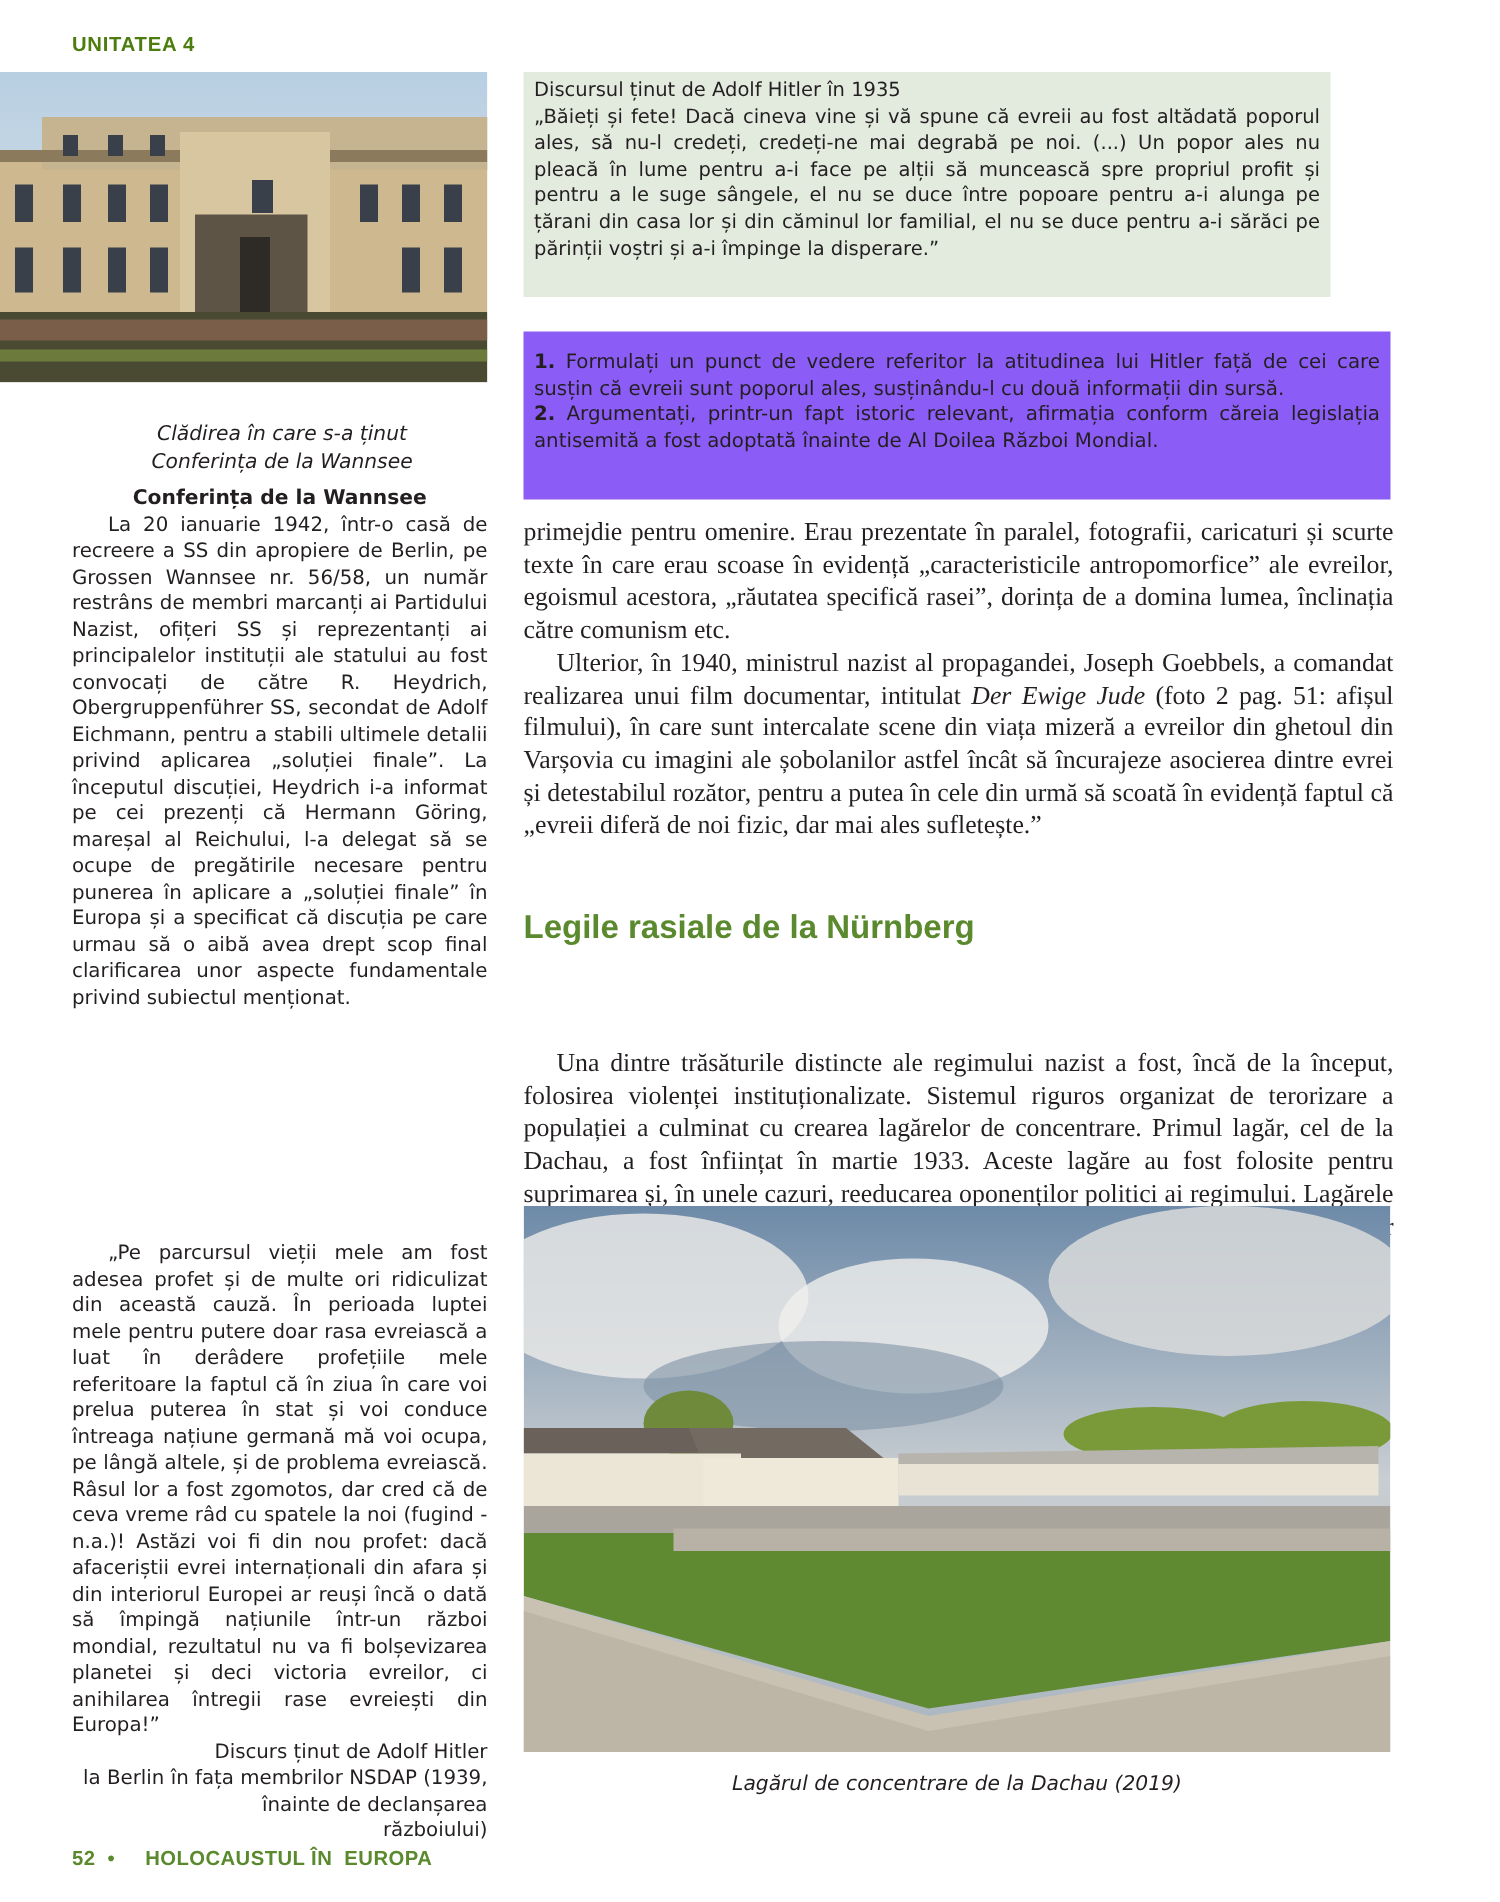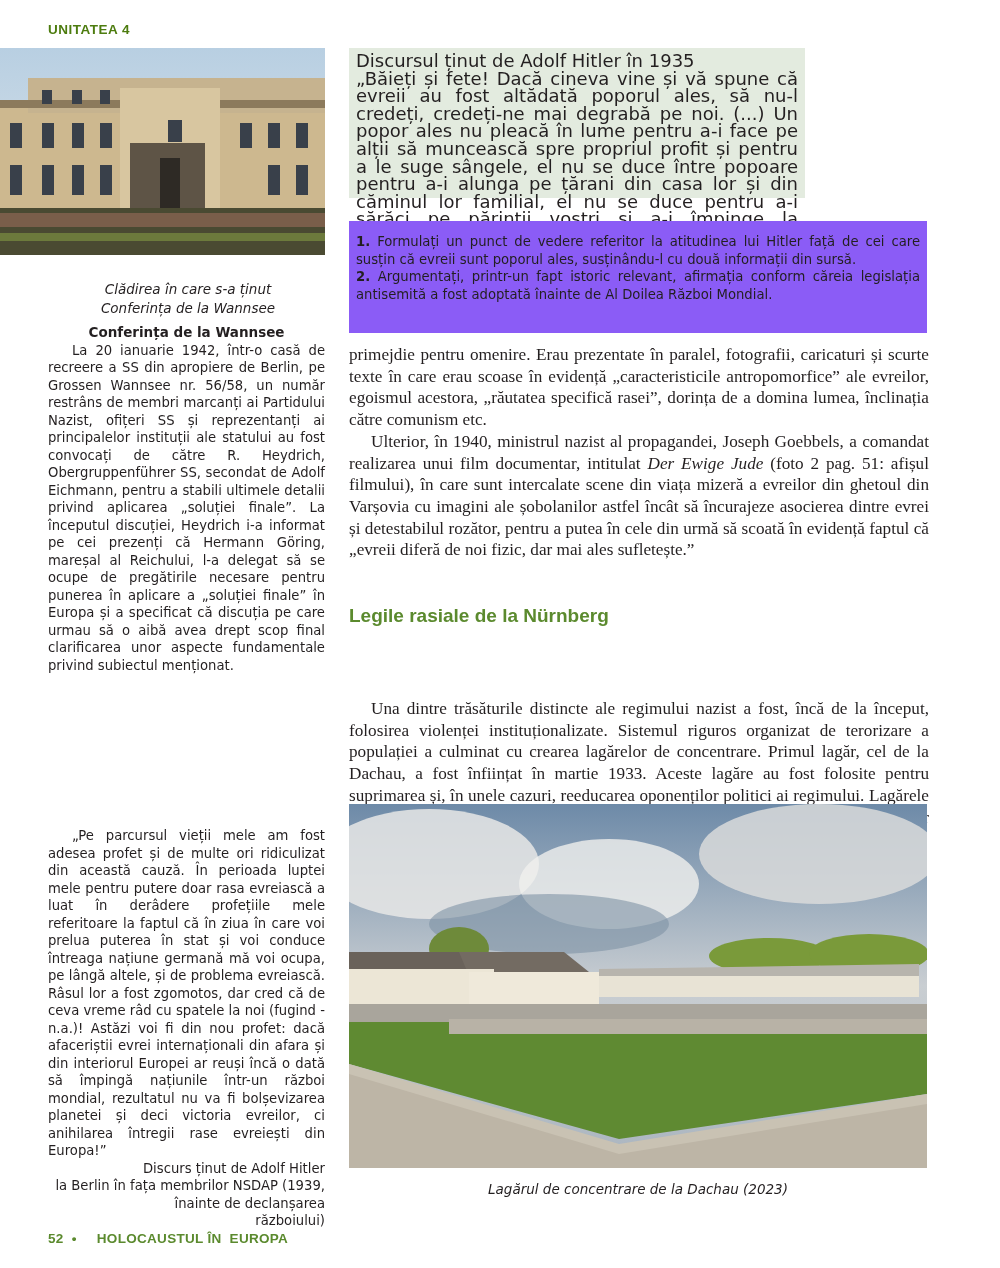--- a/index.html
+++ b/index.html
@@ -9,33 +9,33 @@
 
   
   .photo1 { position:absolute; left:0; top:48px; width:325px; height:207px; overflow:hidden; }
   .caption1 { position:absolute; left:40px; top:280px; width:296px; text-align:center; font-family:"DejaVu Sans", sans-serif; font-style:italic; font-size:13.5px; line-height:19px; }
 
   .left-col { position:absolute; left:48px; width:277px; font-family:"DejaVu Sans", sans-serif; font-size:13.2px; line-height:17.5px; text-align:justify; }
   .wannsee-title { font-weight:bold; text-align:center; font-size:13.5px; }
   .indent { text-indent:24px; }
   .attribution { text-align:right; }
 
-  .source-box { position:absolute; left:349px; top:48px; width:456px; height:150px; background:#e3ebdf; padding:4px 7px; box-sizing:border-box; font-family:"DejaVu Sans", sans-serif; font-size:18px; line-height:17.6px; text-align:justify; }
+  .source-box { position:absolute; left:349px; top:48px; width:538px; height:150px; background:#e3ebdf; padding:4px 7px; box-sizing:border-box; font-family:"DejaVu Sans", sans-serif; font-size:13px; line-height:17.6px; text-align:justify; }
   .source-box .heading { text-align:left; }
   .source-box .cite { text-align:right; }
   .source-box .cite i { font-style:italic; }
 
   .task-box { position:absolute; left:349px; top:221px; width:578px; height:112px; background:#8b5cf6; padding:12px 7px 6px 7px; box-sizing:border-box; font-family:"DejaVu Sans", sans-serif; font-size:13.2px; line-height:17.6px; text-align:justify; }
   .task-box b { font-weight:bold; }
 
   .main-text { position:absolute; left:349px; width:580px; font-family:"Liberation Serif", serif; font-size:17.2px; line-height:21.7px; text-align:justify; }
   .main-text p { margin:0; }
   .main-text .ind { text-indent:22px; }
 
-  .section-title { position:absolute; left:349px; top:605px; font-family:"Liberation Sans", sans-serif; font-weight:bold; font-size:19px; color:#5b8a2e; }
+  .section-title { position:absolute; left:349px; top:605px; font-family:"Liberation Sans", sans-serif; font-weight:bold; font-size:22px; color:#5b8a2e; }
 
   .photo2 { position:absolute; left:349px; top:804px; width:578px; height:364px; overflow:hidden; }
   .caption2 { position:absolute; left:349px; top:1181px; width:578px; text-align:center; font-family:"DejaVu Sans", sans-serif; font-style:italic; font-size:13.5px; }
 
   .footer { position:absolute; left:48px; top:1231px; font-family:"Liberation Sans", sans-serif; font-weight:bold; font-size:13.5px; color:#5b8a2e; letter-spacing:0.3px; }
 </style>
 </head>
 <body>
 
 <div class="unit-label">UNITATEA 4</div>
@@ -145,19 +145,19 @@
     <rect x="120" y="168" width="130" height="32" fill="#efe9da"></rect>
     <polygon points="250,172 570,172 570,193 250,193" fill="#e8e3d5"></polygon>
     <polygon points="250,165 570,160 570,172 250,172" fill="#b7b4ad"></polygon>
     <rect x="0" y="200" width="578" height="18" fill="#a9a59c"></rect>
     <polygon points="0,218 578,218 578,290 270,335 0,260" fill="#5f8a32"></polygon>
     <polygon points="0,260 270,340 578,290 578,364 0,364" fill="#c9c2b3"></polygon>
     <polygon points="0,270 270,350 578,300 578,364 0,364" fill="#bdb5a6"></polygon>
     <polygon points="100,230 578,230 578,215 100,215" fill="#b8b2a6"></polygon>
   </svg>
 </div>
-<div class="caption2">Lagărul de concentrare de la Dachau (2023)</div>
+<div class="caption2">Lagărul de concentrare de la Dachau (2019)</div>
 
 <div class="footer">
   <span>52</span>
   <span style="margin:0 4px;">•</span>
   <span style="white-space:pre;padding-left:12px;">HOLOCAUSTUL ÎN  EUROPA</span>
 </div>
 
 </body></html>

